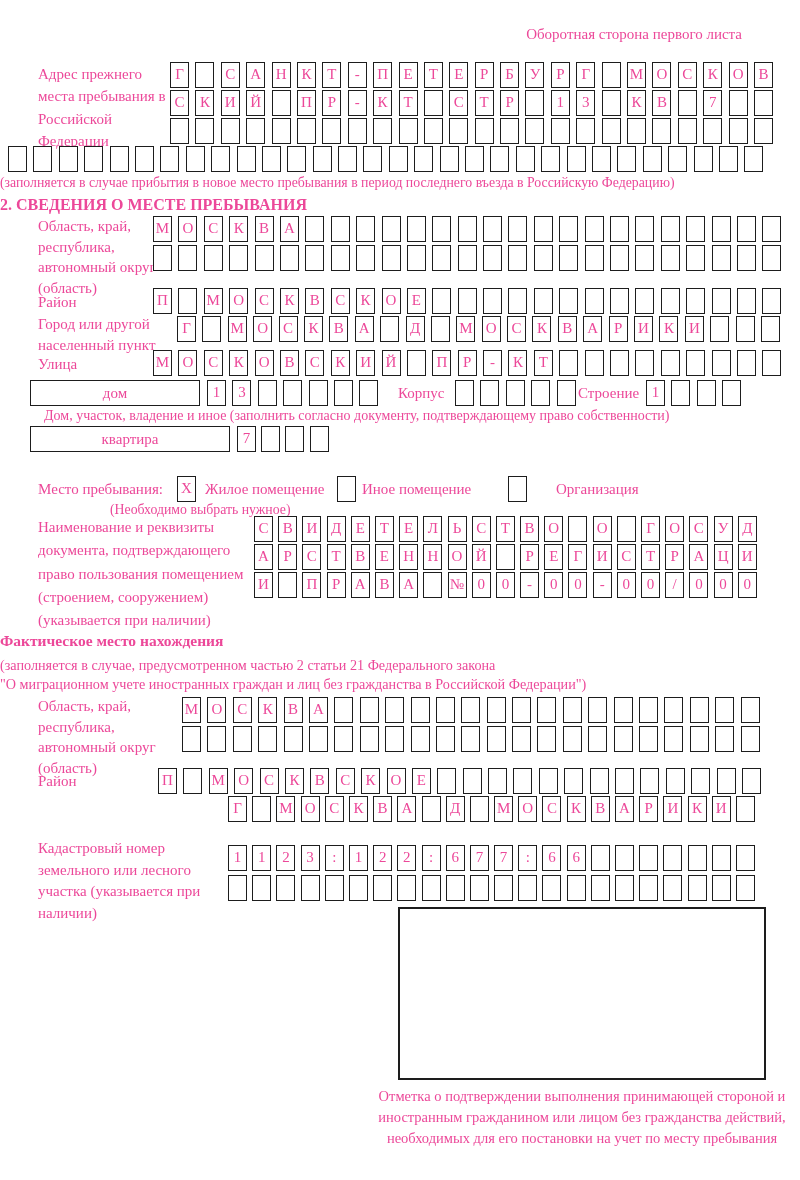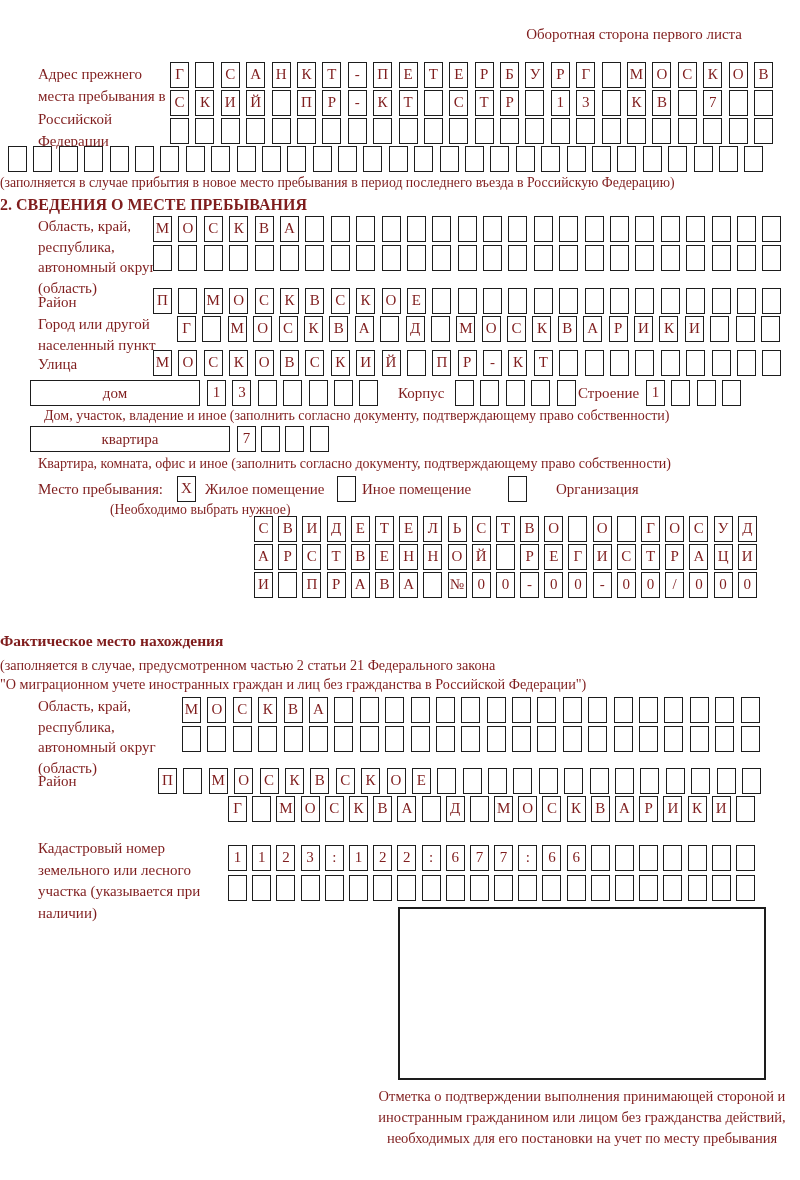--- a/index.html
+++ b/index.html
@@ -1,19 +1,19 @@
 <!DOCTYPE html>
 <html><head>
 <meta charset="utf-8">
 <style>
   * { margin:0; padding:0; box-sizing:border-box; }
   html,body { background:#fff; }
   #page {
     position:relative; width:800px; height:1180px; background:#ffffff;
-    font-family:"Liberation Serif","DejaVu Serif",serif; color:#7f1d1d; overflow:hidden;
+    font-family:"Liberation Serif","DejaVu Serif",serif; color:#ec4899; overflow:hidden;
   }
   .lbl { position:absolute; font-size:15px; line-height:21px; }
   .grid { position:absolute; white-space:nowrap; height:26px; }
   .cell {
     display:inline-block; width:19px; height:26px; border:1.6px solid #1d1d1d;
     margin-right:6.4px; text-align:center; line-height:23px; font-size:15px;
     vertical-align:top; background:#fff;
   }
   .tight .cell { margin-right:5.2px; }
   .note { position:absolute; font-size:13.8px; }
@@ -57,31 +57,31 @@
   <div class="bigbox" style="left:30px;top:380px;width:170px">дом</div>
   <div class="grid" style="left:207px;top:380px"><span class="cell">1</span><span class="cell">3</span><span class="cell"></span><span class="cell"></span><span class="cell"></span><span class="cell"></span><span class="cell"></span></div>
   <div class="lbl" style="left:398px;top:383px">Корпус</div>
   <div class="grid" style="left:455px;top:380px"><span class="cell"></span><span class="cell"></span><span class="cell"></span><span class="cell"></span><span class="cell"></span></div>
   <div class="lbl" style="left:578px;top:383px">Строение</div>
   <div class="grid" style="left:646px;top:380px"><span class="cell">1</span><span class="cell"></span><span class="cell"></span><span class="cell"></span></div>
   <div class="note" style="left:44px;top:408px;font-size:14px">Дом, участок, владение и иное (заполнить согласно документу, подтверждающему право собственности)</div>
 
   <div class="bigbox" style="left:30px;top:426px;width:200px">квартира</div>
   <div class="grid tight" style="left:237px;top:426px"><span class="cell">7</span><span class="cell"></span><span class="cell"></span><span class="cell"></span></div>
-  <div class="note" style="left:38px;top:456px;font-size:14px">Квартира, комната, офис и иное (заполнить согласно документу, подтверждающему право собственности)</div>
 
   <div class="lbl" style="left:38px;top:479px">Место пребывания:</div>
   <div class="grid" style="left:177px;top:476px"><span class="cell">Х</span></div>
   <div class="lbl" style="left:205px;top:479px">Жилое помещение</div>
   <div class="grid" style="left:337px;top:476px"><span class="cell"></span></div>
   <div class="lbl" style="left:362px;top:479px">Иное помещение</div>
   <div class="grid" style="left:508px;top:476px"><span class="cell"></span></div>
   <div class="lbl" style="left:556px;top:479px">Организация</div>
   <div class="note" style="left:110px;top:502px;width:450px;">(Необходимо выбрать нужное)</div>
 
+  <div class="lbl" style="left:38px;top:516px;width:212px;line-height:23.3px">Наименование и реквизиты документа, подтверждающего право пользования помещением (строением, сооружением) (указывается при наличии)</div>
   <div class="grid tight" style="left:254px;top:516px"><span class="cell">С</span><span class="cell">В</span><span class="cell">И</span><span class="cell">Д</span><span class="cell">Е</span><span class="cell">Т</span><span class="cell">Е</span><span class="cell">Л</span><span class="cell">Ь</span><span class="cell">С</span><span class="cell">Т</span><span class="cell">В</span><span class="cell">О</span><span class="cell"></span><span class="cell">О</span><span class="cell"></span><span class="cell">Г</span><span class="cell">О</span><span class="cell">С</span><span class="cell">У</span><span class="cell">Д</span></div>
   <div class="grid tight" style="left:254px;top:544px"><span class="cell">А</span><span class="cell">Р</span><span class="cell">С</span><span class="cell">Т</span><span class="cell">В</span><span class="cell">Е</span><span class="cell">Н</span><span class="cell">Н</span><span class="cell">О</span><span class="cell">Й</span><span class="cell"></span><span class="cell">Р</span><span class="cell">Е</span><span class="cell">Г</span><span class="cell">И</span><span class="cell">С</span><span class="cell">Т</span><span class="cell">Р</span><span class="cell">А</span><span class="cell">Ц</span><span class="cell">И</span></div>
   <div class="grid tight" style="left:254px;top:572px"><span class="cell">И</span><span class="cell"></span><span class="cell">П</span><span class="cell">Р</span><span class="cell">А</span><span class="cell">В</span><span class="cell">А</span><span class="cell"></span><span class="cell">№</span><span class="cell">0</span><span class="cell">0</span><span class="cell">-</span><span class="cell">0</span><span class="cell">0</span><span class="cell">-</span><span class="cell">0</span><span class="cell">0</span><span class="cell">/</span><span class="cell">0</span><span class="cell">0</span><span class="cell">0</span></div>
 
   <div class="title center" style="top:632px;font-size:15.5px">Фактическое место нахождения</div>
   <div class="note center" style="top:657px;font-size:14.2px">(заполняется в случае, предусмотренном частью 2 статьи 21 Федерального закона</div>
   <div class="note center" style="top:676px;font-size:14.2px">"О миграционном учете иностранных граждан и лиц без гражданства в Российской Федерации")</div>
 
   <div class="lbl" style="left:38px;top:696px;width:150px;line-height:20.5px">Область, край, республика, автономный округ (область)</div>
   <div class="grid" style="left:182px;top:697px"><span class="cell">М</span><span class="cell">О</span><span class="cell">С</span><span class="cell">К</span><span class="cell">В</span><span class="cell">А</span><span class="cell"></span><span class="cell"></span><span class="cell"></span><span class="cell"></span><span class="cell"></span><span class="cell"></span><span class="cell"></span><span class="cell"></span><span class="cell"></span><span class="cell"></span><span class="cell"></span><span class="cell"></span><span class="cell"></span><span class="cell"></span><span class="cell"></span><span class="cell"></span><span class="cell"></span></div>

